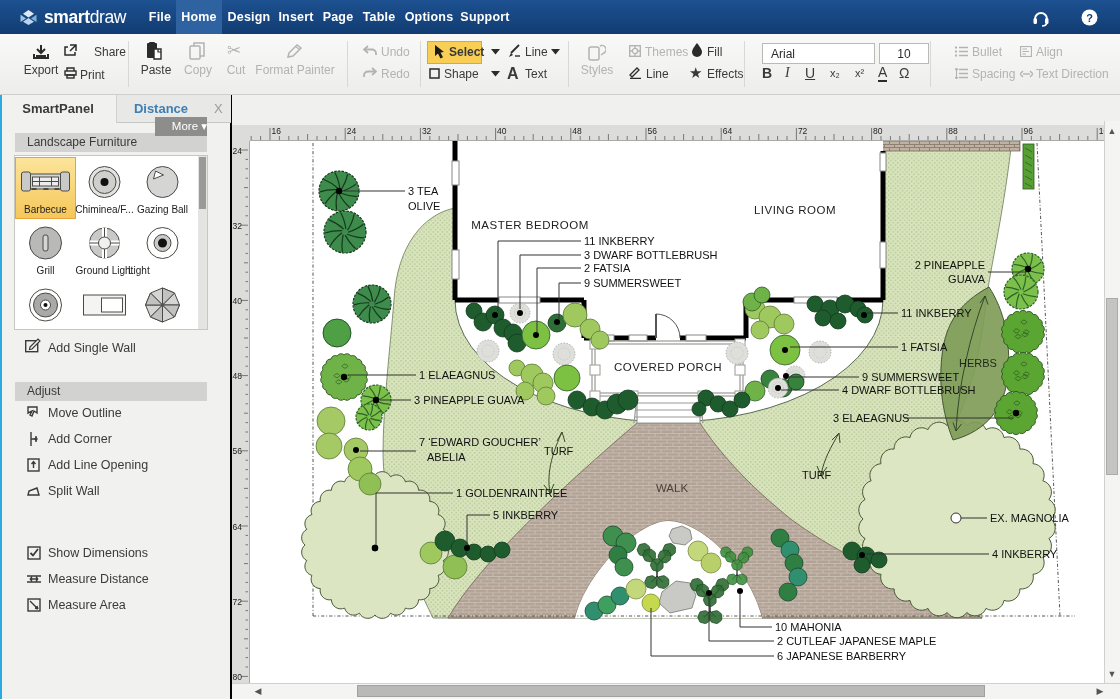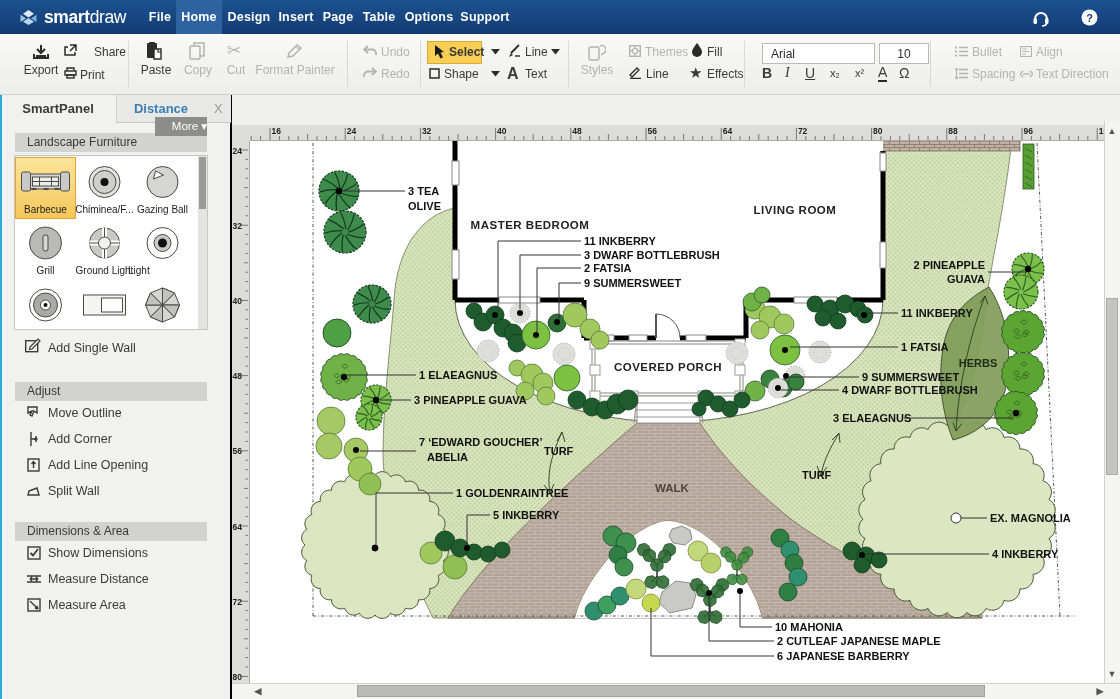--- a/index.html
+++ b/index.html
@@ -13,21 +13,21 @@
 
 #tb{position:absolute;left:0;top:34px;width:1120px;height:61px;background:linear-gradient(#f9f9f7,#ededeb);border-bottom:1px solid #cfcfcd;}
 .sep{position:absolute;top:7px;height:46px;width:1px;background:#d8d8d6;}
 .tbtn{position:absolute;font-size:12px;color:#3a3a38;white-space:nowrap;}
 .dis{color:#b3b3b1;}
 
 #panel{position:absolute;left:0;top:95px;width:232px;height:604px;background:#f1f1ef;border-right:2px solid #000000;}
 #panel .hdr{position:absolute;left:15px;width:192px;height:19px;background:#d2d2d0;color:#3a3a38;font-size:12px;line-height:19px;padding-left:12px;}
 .pitem{position:absolute;left:48px;font-size:12.5px;color:#3a3a38;white-space:nowrap;}
 
-#cv{position:absolute;left:232px;top:95px;width:888px;height:604px;background:#f0f0ee;font-weight:bold;}
+#cv{position:absolute;left:232px;top:95px;width:888px;height:604px;background:#f0f0ee;}
 </style></head>
 <body>
 
 <div id="nav">
  <svg id="logo" viewBox="0 0 17 15">
       <path d="M8.5,0 L14,3.7 8.5,7.4 3,3.7Z" fill="#ddeaf6"></path>
       <path d="M0.5,4.7 L6,8.4 0.5,12.1Z" fill="#9fc4e4"></path>
       <path d="M16.5,4.7 L11,8.4 16.5,12.1Z" fill="#7db1da"></path>
       <path d="M8.5,8 L14,11.7 8.5,15 3,11.7Z" fill="#b9d4ec"></path>
     </svg>
@@ -309,21 +309,20 @@
     <div class="pitem" style="top:337px;">Add Corner</div>
     <svg class="abs" style="left:26px;top:362px" width="16" height="16" viewBox="0 0 16 16" fill="none" stroke="#3a3a38" stroke-width="1.4">
       <rect x="2" y="2" width="11" height="12"></rect>
       <path d="M7.5 11 V5 M5.5 7 L7.5 4.5 9.5 7"></path>
     </svg>
     <div class="pitem" style="top:363px;">Add Line Opening</div>
     <svg class="abs" style="left:26px;top:388px" width="16" height="16" viewBox="0 0 16 16" fill="none" stroke="#3a3a38" stroke-width="1.4">
       <path d="M2 12 H13 L11 5 3 8Z"></path>
     </svg>
     <div class="pitem" style="top:389px;">Split Wall</div>
- <div class="hdr" style="top:427px;">Dimensions &amp; Area</div>
  <svg class="abs" style="left:26px;top:450px" width="16" height="16" viewBox="0 0 16 16" fill="none" stroke="#3a3a38" stroke-width="1.4">
       <rect x="2" y="2" width="12" height="12"></rect>
       <path d="M4.5 8 L7 10.5 12 4" stroke-width="1.8"></path>
     </svg>
     <div class="pitem" style="top:451px;">Show Dimensions</div>
     <svg class="abs" style="left:26px;top:476px" width="16" height="16" viewBox="0 0 16 16" fill="none" stroke="#3a3a38" stroke-width="1.4">
       <path d="M1 5 H15 M1 11 H15 M4 8 H12 M4 8 l2,-2 M4 8 l2,2 M12 8 l-2,-2 M12 8 l-2,2"></path>
     </svg>
     <div class="pitem" style="top:477px;">Measure Distance</div>
     <svg class="abs" style="left:26px;top:502px" width="16" height="16" viewBox="0 0 16 16" fill="none" stroke="#3a3a38" stroke-width="1.4">

